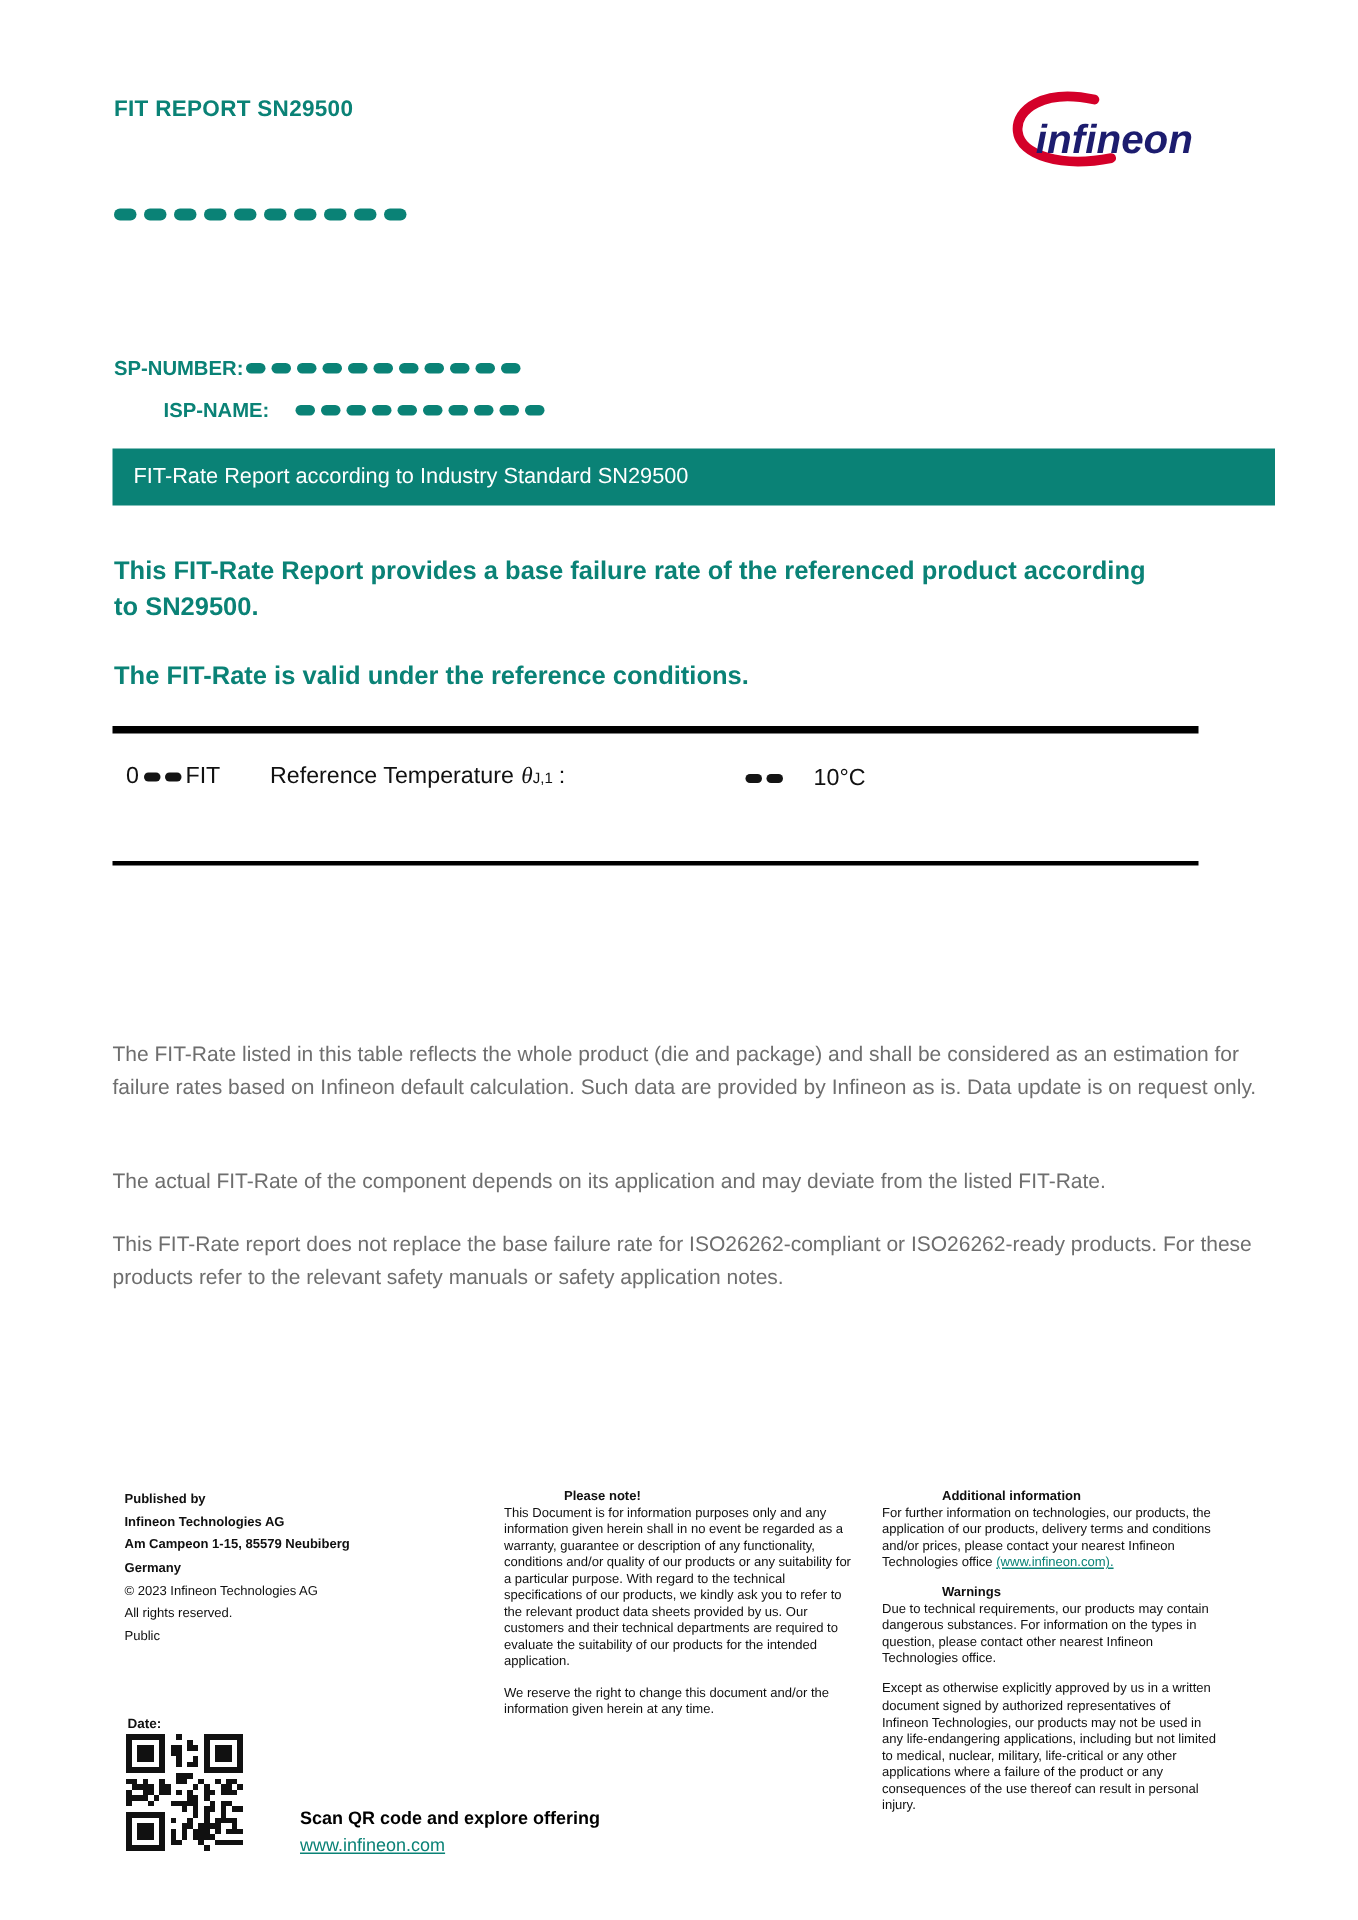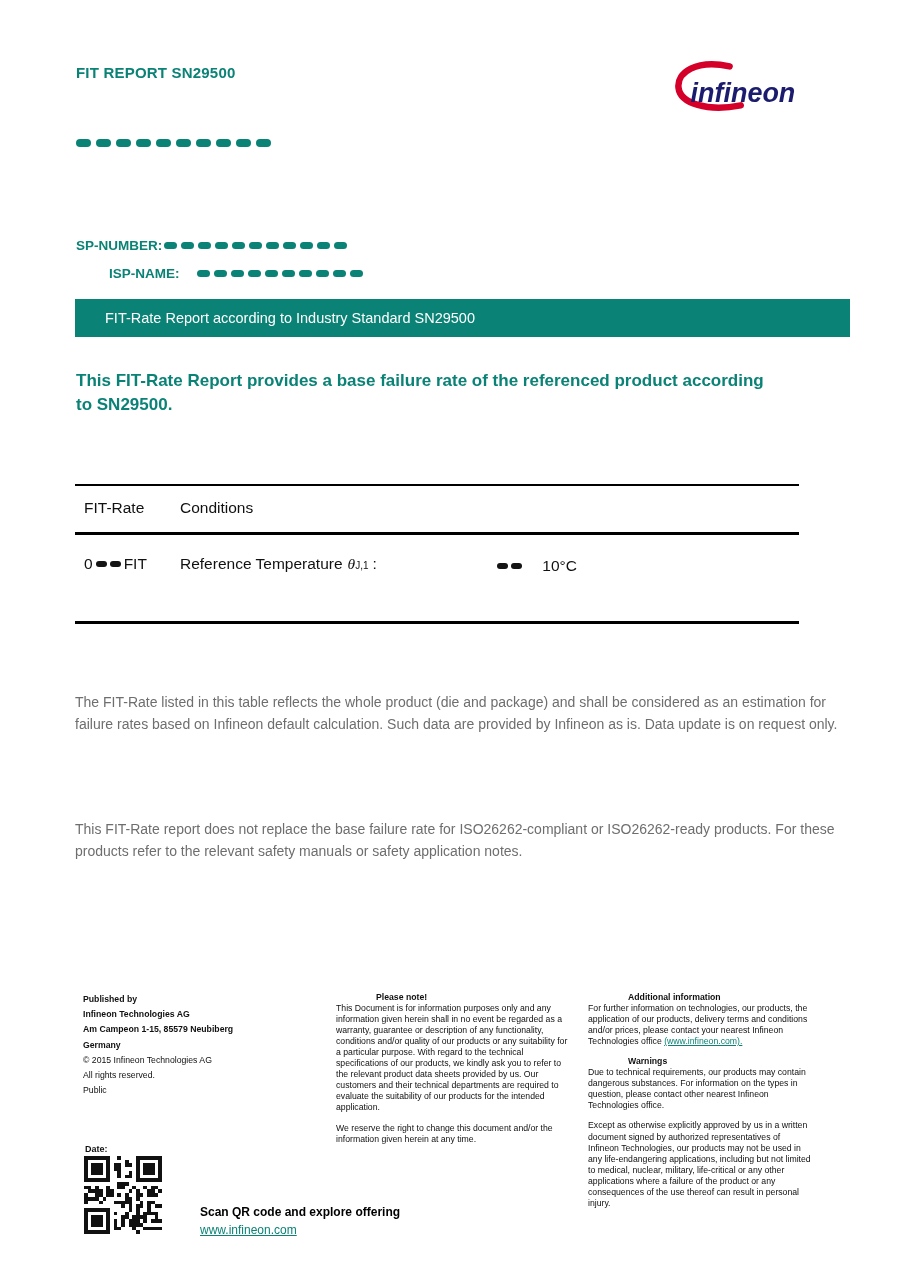--- a/index.html
+++ b/index.html
@@ -28,21 +28,21 @@
   .redact.sm .pill{width:13px;height:7px;}
   .redact.dark{gap:3px;}
   .redact.dark .pill{background:#141414;width:11px;height:6px;border-radius:3px;}
   .title-redaction{position:absolute;left:76px;top:139px;}
   .kv-row{position:absolute;left:76px;display:flex;align-items:center;}
   .kv-row.sp{top:238px;}
   .kv-row.isp{top:266px;padding-left:33px;}
   .kv-label{color:var(--teal);font-weight:bold;font-size:13.5px;width:88px;}
   .banner{
     position:absolute;left:75px;top:299px;width:775px;height:38px;background:var(--teal);
-    color:#fff;display:flex;align-items:center;padding-left:30px;font-size:14.5px;
+    color:#fff;display:flex;align-items:center;padding-left:14px;font-size:14.5px;
   }
   .lead{position:absolute;left:76px;width:705px;color:var(--teal);font-weight:bold;
     font-size:17px;line-height:1.43;}
   .lead.h1{top:369px;}
   .lead.h2{top:439px;}
   .fit-table{position:absolute;left:75px;top:484px;width:724px;font-size:15.5px;}
   .t-title{padding:4px 0 9px 9px;}
   .rule-thin{border-top:2px solid #000;}
   .rule-thick{border-top:3px solid #000;}
   .t-head{display:flex;padding:13px 0 15px 9px;}
@@ -133,27 +133,24 @@
         <span class="pill"></span>
         <span class="pill"></span>
         <span class="pill"></span>
         <span class="pill"></span>
       </span>
   </div>
 
   <div class="banner">FIT-Rate Report according to Industry Standard SN29500</div>
 
   <div class="lead h1">This FIT-Rate Report provides a base failure rate of the referenced product according to SN29500.</div>
+  <div class="lead h2">The FIT-Rate is valid under the reference conditions.</div>
 
   <div class="fit-table">
     <div class="rule-thin"></div>
-    <div class="t-head">
-      <div class="c1">FIT-Rate</div>
-      <div class="c2">Conditions</div>
-    </div>
     <div class="rule-thick"></div>
     <div class="t-row">
       <div class="c1">
         <span class="fit-cell">
           <span>0</span>
           <span class="redact dark">
               <span class="pill"></span>
               <span class="pill"></span>
             </span>
           <span>FIT</span>
@@ -170,29 +167,30 @@
               <span class="pill"></span>
             </span>
           <span>10°C</span>
         </span>
       </div>
     </div>
     <div class="rule-thick"></div>
   </div>
 
   <div class="body-text p1">The FIT-Rate listed in this table reflects the whole product (die and package) and shall be considered as an estimation for failure rates based on Infineon default calculation. Such data are provided by Infineon as is. Data update is on request only.</div>
+  <div class="body-text p2">The actual FIT-Rate of the component depends on its application and may deviate from the listed FIT-Rate.</div>
   <div class="body-text p3">This FIT-Rate report does not replace the base failure rate for ISO26262-compliant or ISO26262-ready products. For these products refer to the relevant safety manuals or safety application notes.</div>
 
   <div class="footer">
     <div class="f-col1">
       <span class="b">Published by</span><br>
       <span class="b">Infineon Technologies AG</span><br>
       <span class="b">Am Campeon 1-15, 85579 Neubiberg</span><br>
       <span class="b">Germany</span><br>
-      <span>© 2015 Infineon Technologies AG</span><br>
+      <span>© 2023 Infineon Technologies AG</span><br>
       <span>All rights reserved.</span>
       <span class="public">Public</span>
     </div>
     <div class="f-col2">
       <p>
         <span class="f-head">Please note!</span>
         <span>This Document is for information purposes only and any information given herein shall in no event be regarded as a warranty, guarantee or description of any functionality, conditions and/or quality of our products or any suitability for a particular purpose. With regard to the technical specifications of our products, we kindly ask you to refer to the relevant product data sheets provided by us. Our customers and their technical departments are required to evaluate the suitability of our products for the intended application.</span>
       </p>
       <p>
         <span>We reserve the right to change this document and/or the information given herein at any time.</span>

